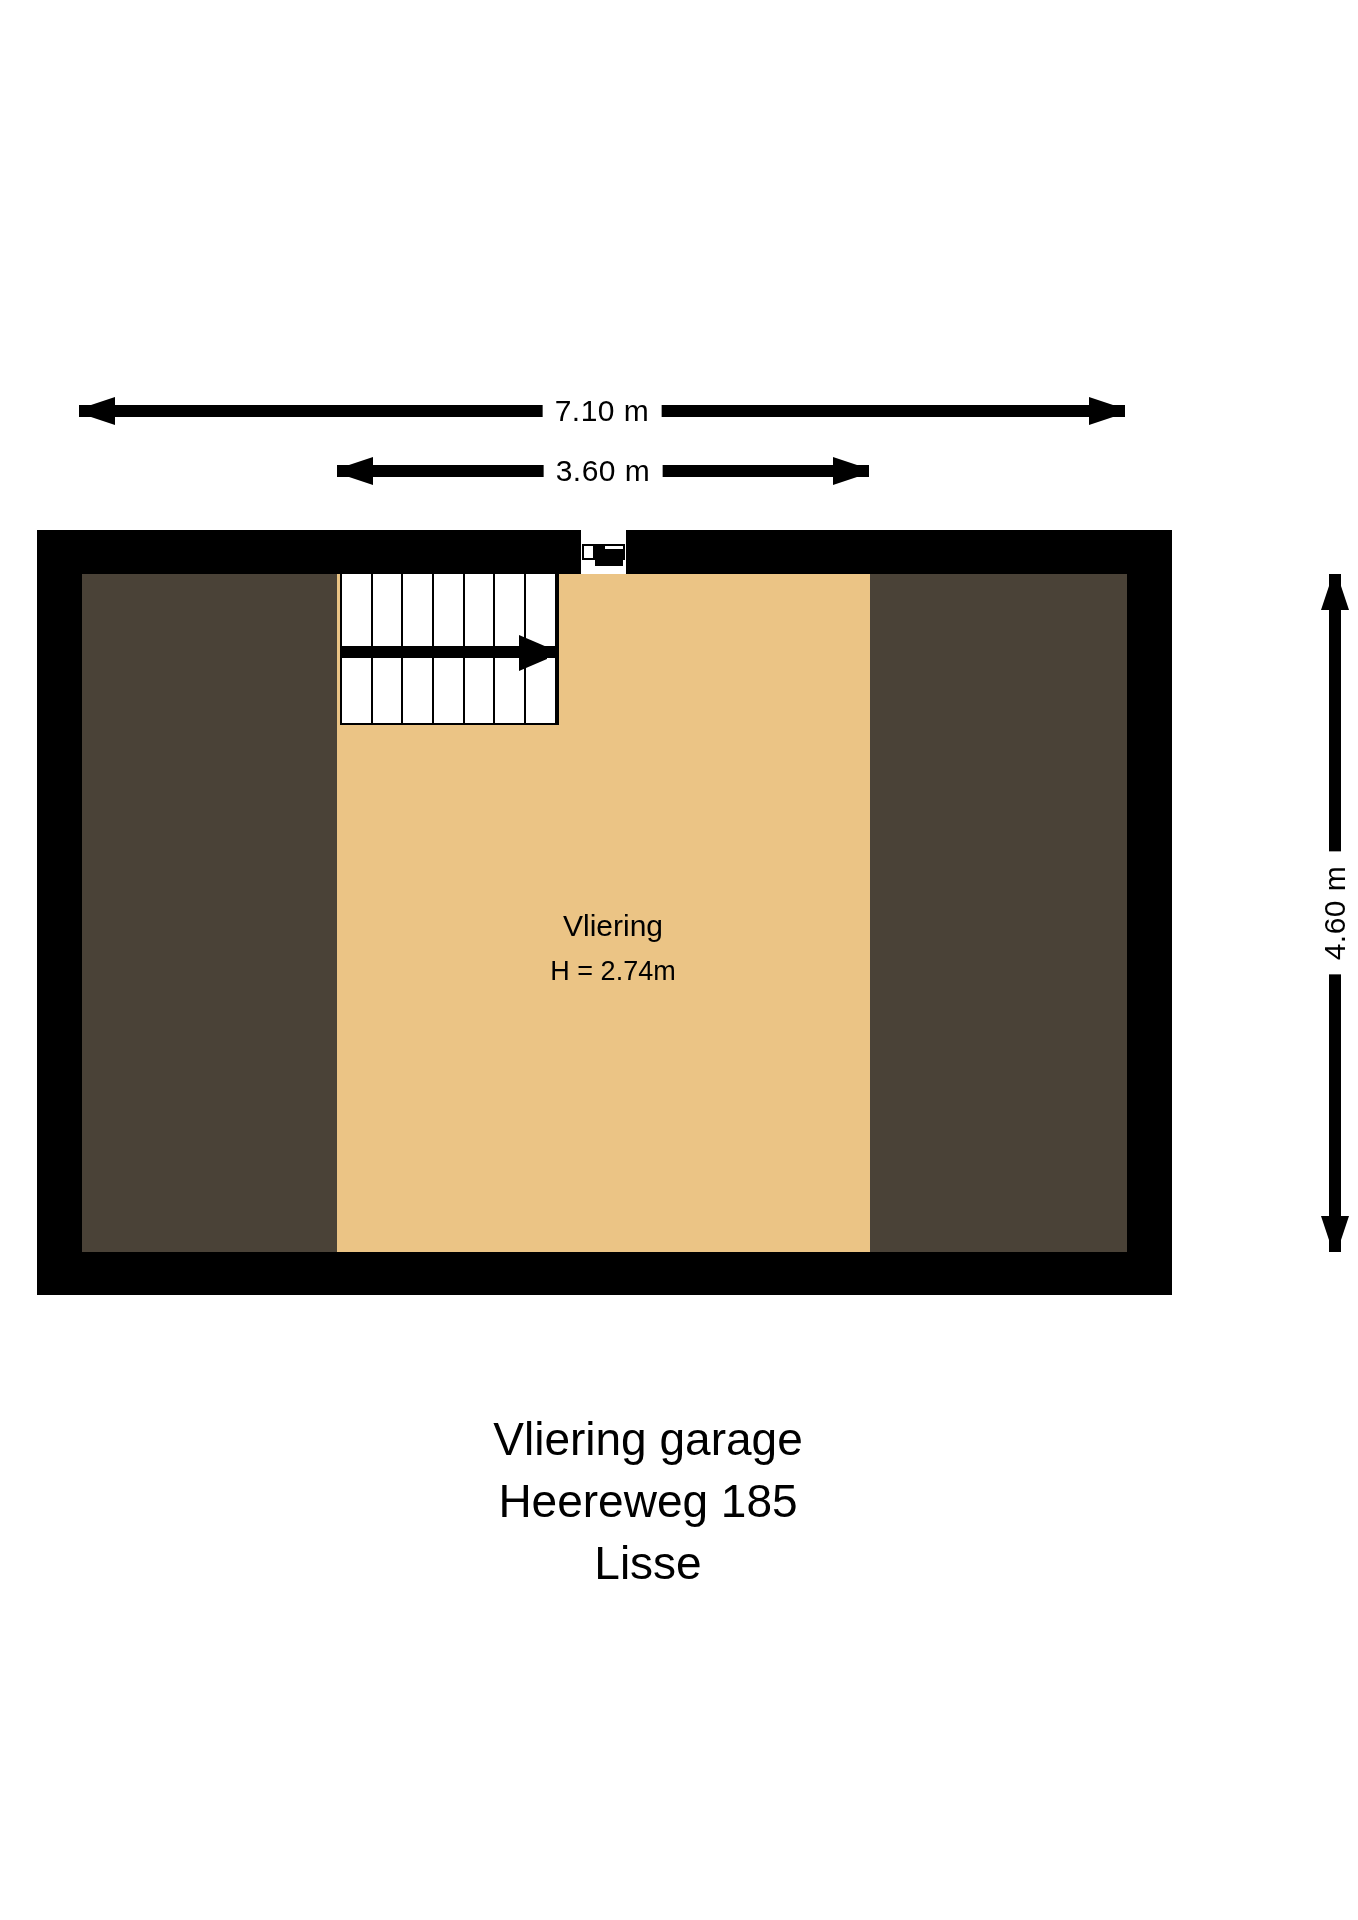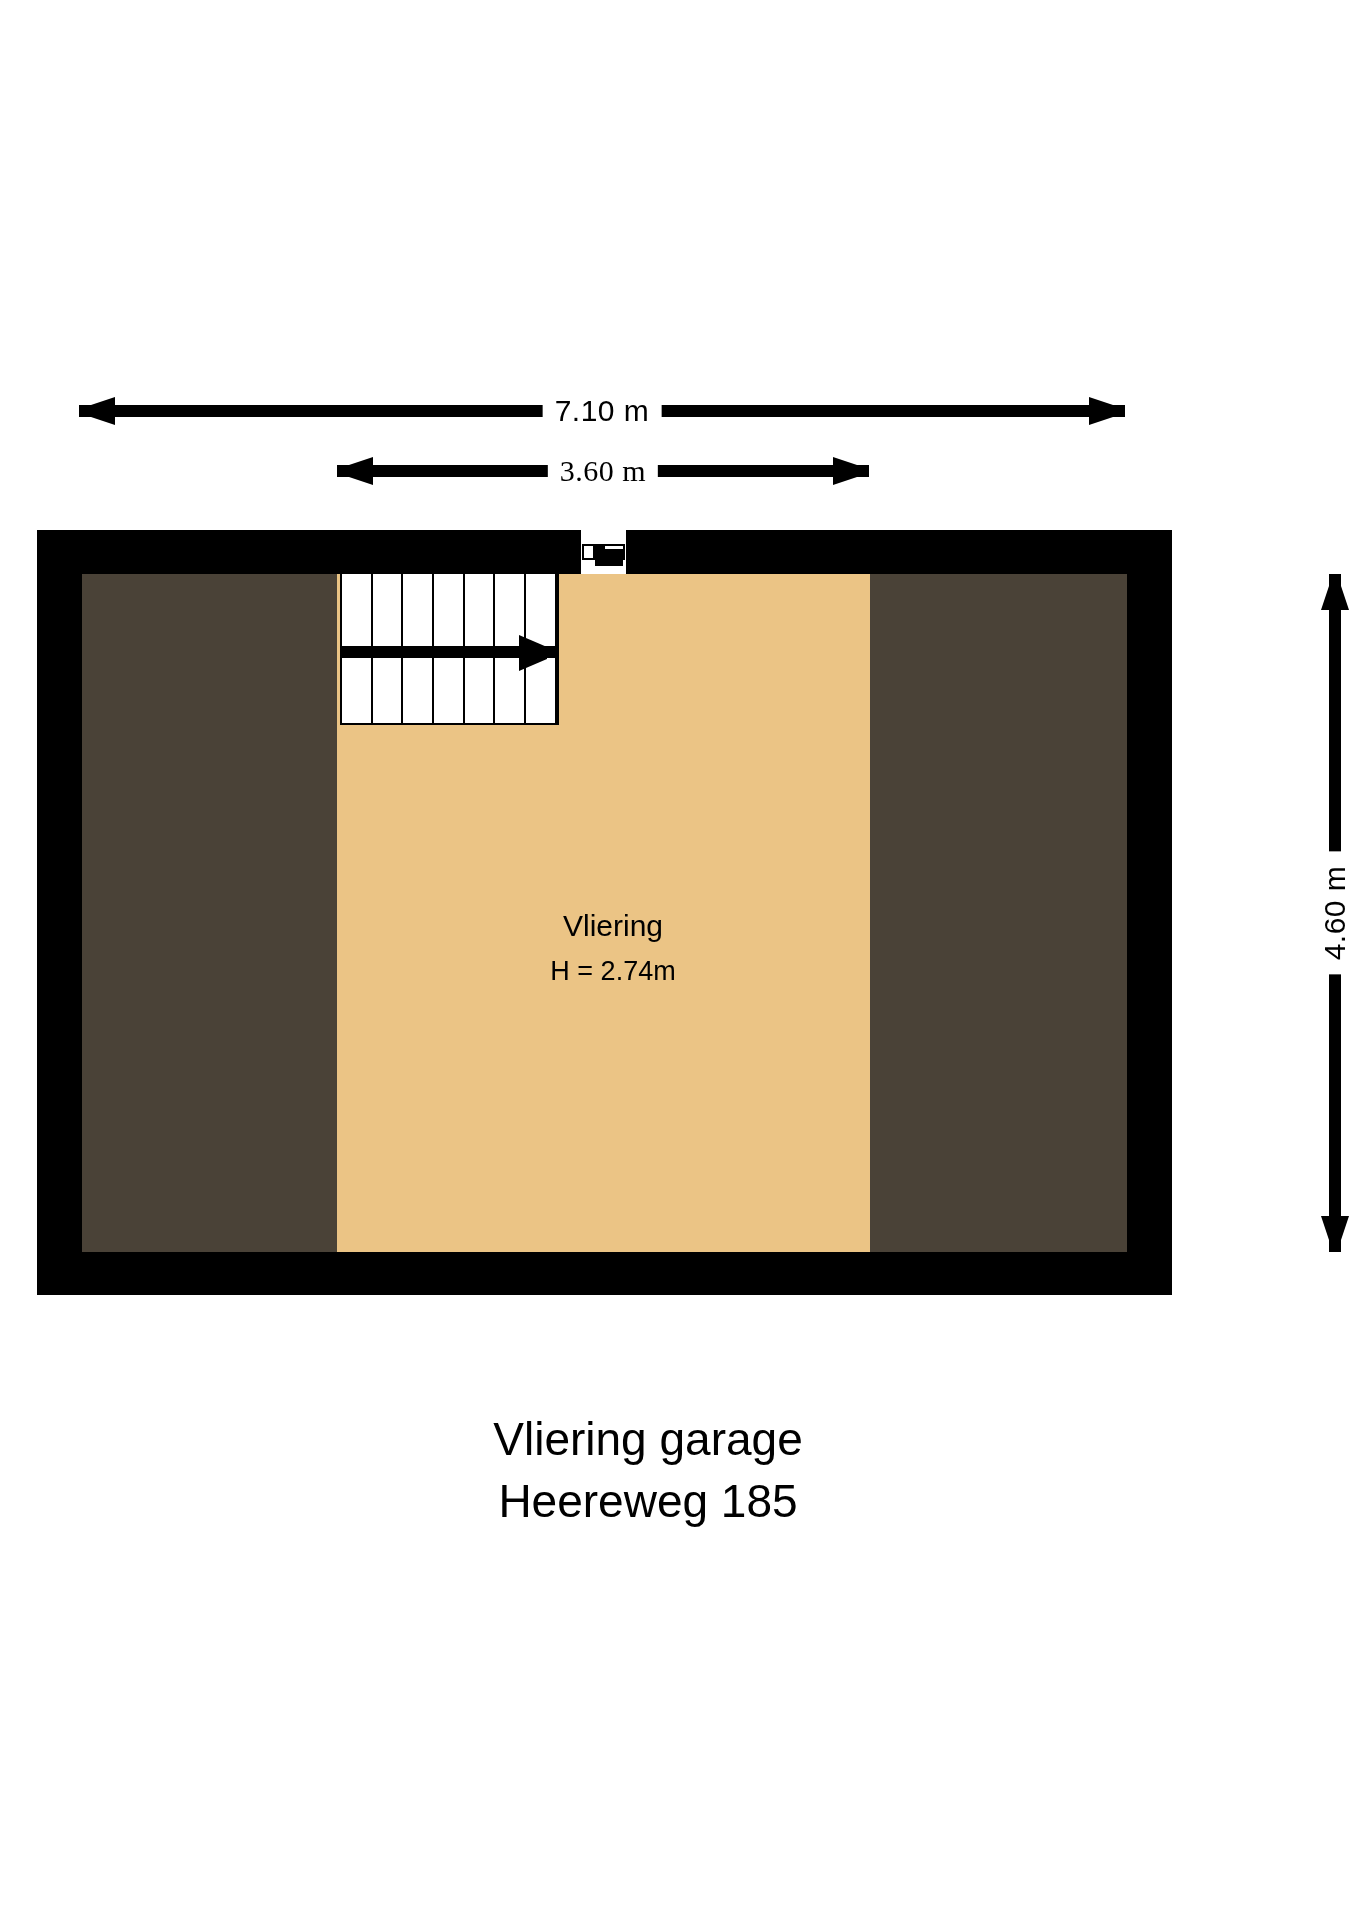--- a/index.html
+++ b/index.html
@@ -33,21 +33,21 @@
     border-top:8px solid transparent;border-bottom:8px solid transparent;
     border-left:24px solid var(--color-wall);}
   .ah-up{top:0;left:50%;transform:translateX(-50%);
     border-left:8px solid transparent;border-right:8px solid transparent;
     border-bottom:24px solid var(--color-wall);}
   .ah-down{bottom:0;left:50%;transform:translateX(-50%);
     border-left:8px solid transparent;border-right:8px solid transparent;
     border-top:24px solid var(--color-wall);}
 
   #dim-total{left:67px;top:382px;width:1046px;height:34px;}
-  #dim-vliering{left:325px;top:442px;width:532px;height:34px;font-family:Liberation Serif, serif;}
+  #dim-vliering{left:325px;top:442px;width:532px;height:34px;}
   #dim-depth{left:1306px;top:562px;width:34px;height:678px;}
 
   
   .building{position:absolute;left:25px;top:518px;width:1135px;height:765px;background:var(--color-wall);}
   .zone{position:absolute;top:44px;height:678px;}
   .zone-left{left:45px;width:255px;background:var(--color-roof);}
   .zone-center{left:300px;width:533px;background:var(--color-floor);}
   .zone-right{left:833px;width:257px;background:var(--color-roof);}
 
   
@@ -132,15 +132,16 @@
   <div class="dim dim-v" id="dim-depth">
     <div class="line"></div>
     <div class="ah ah-up"></div>
     <div class="ah ah-down"></div>
     <span class="lbl">4.60 m</span>
   </div>
 
   <div class="title-block">
     <div>Vliering garage</div>
     <div>Heereweg 185</div>
+    <div>Lisse</div>
   </div>
 
 </div>
 
 </body></html>

